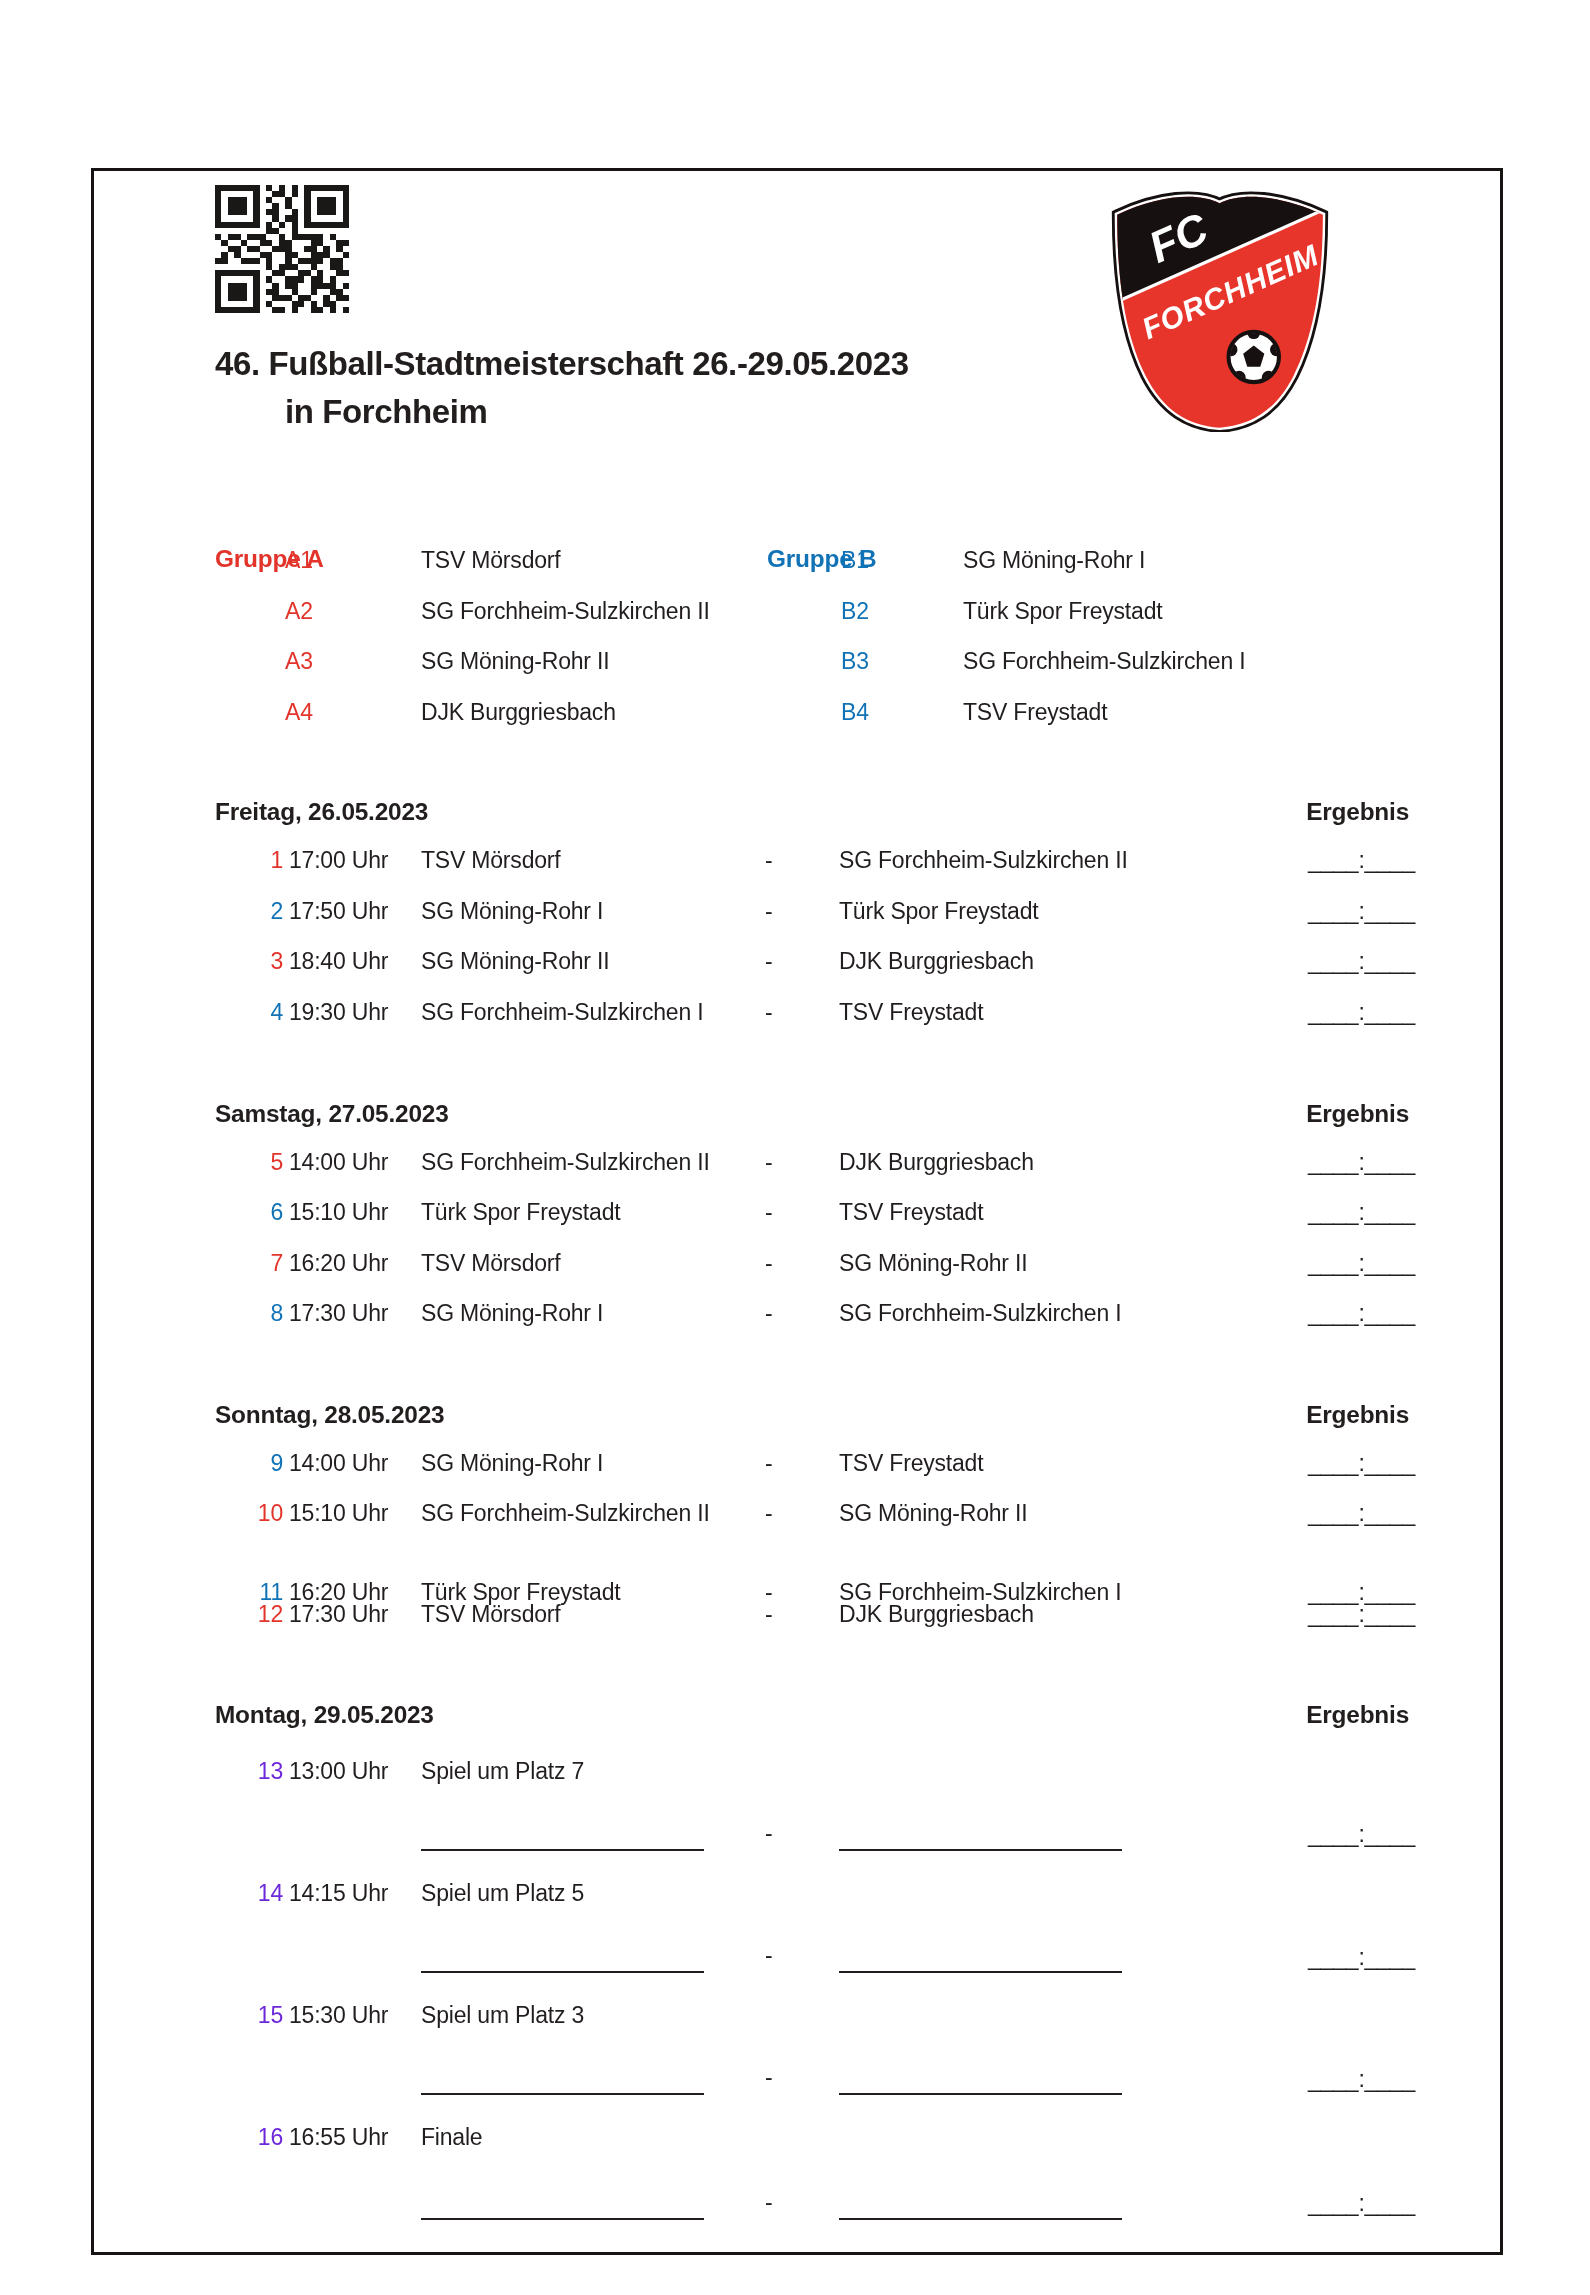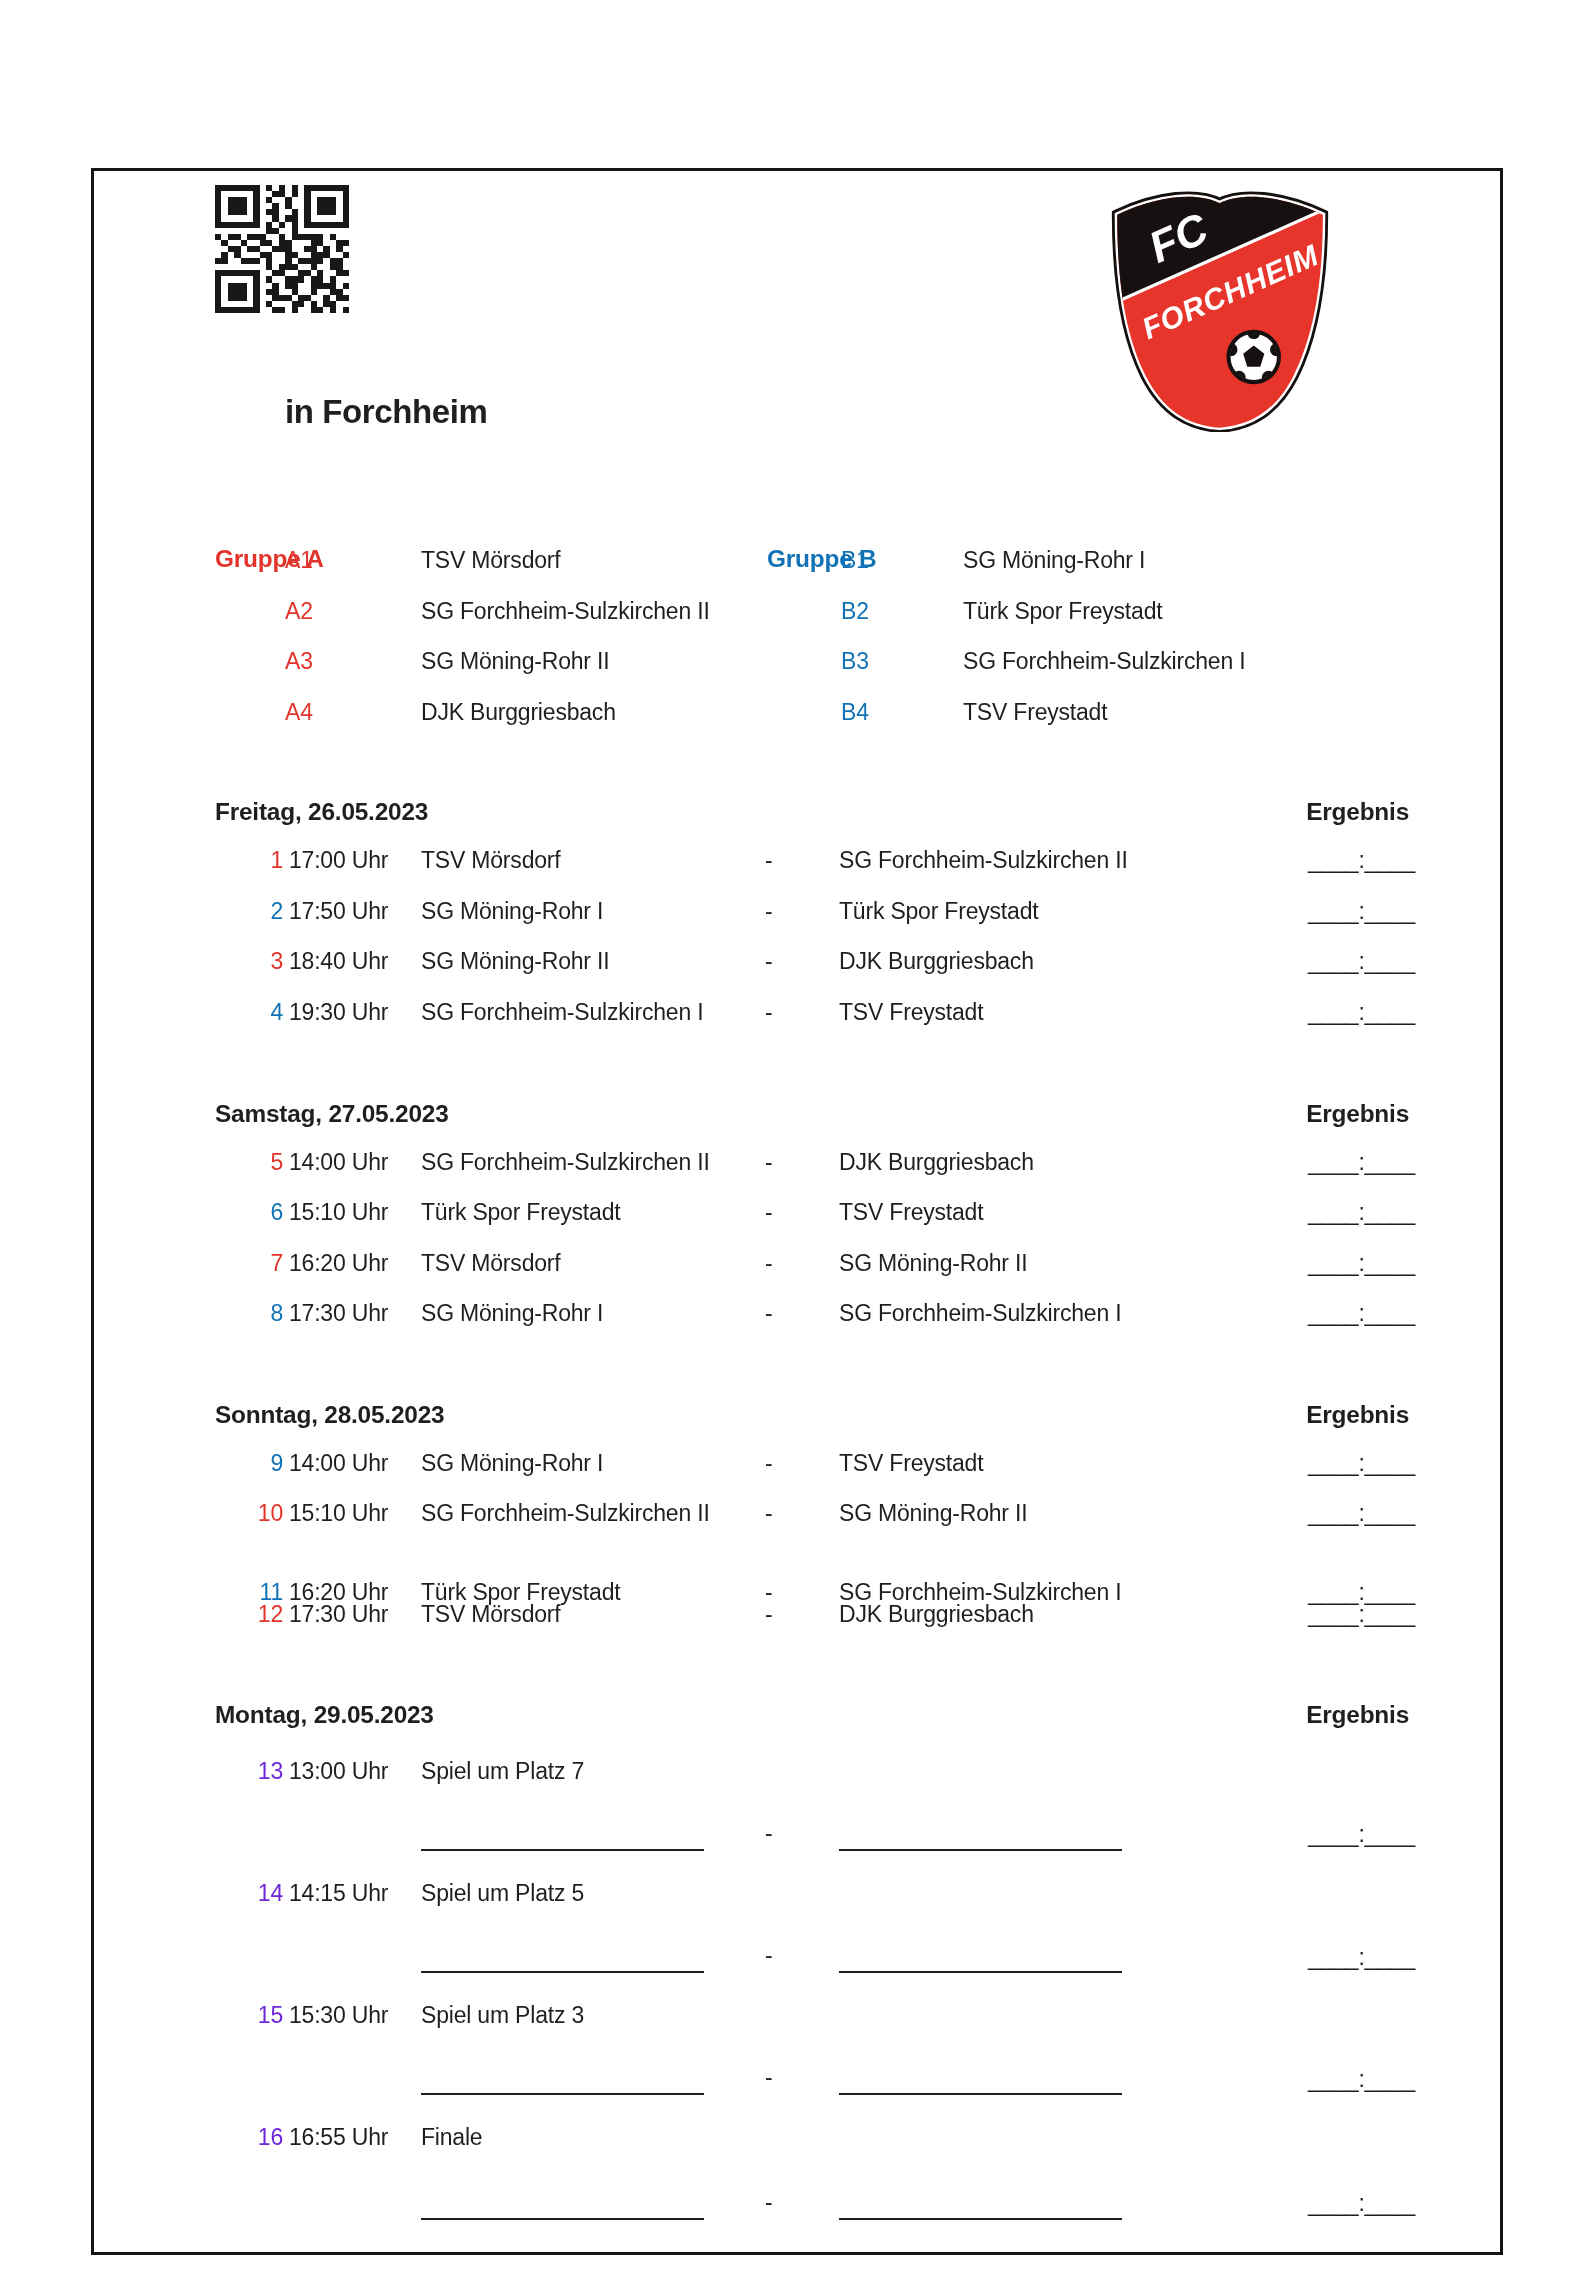--- a/index.html
+++ b/index.html
@@ -302,20 +302,21 @@
             <circle cx="0" cy="-30" r="8"></circle>
             <circle cx="28" cy="-9" r="8"></circle>
             <circle cx="18" cy="25" r="8"></circle>
             <circle cx="-18" cy="25" r="8"></circle>
             <circle cx="-28" cy="-9" r="8"></circle>
           </g>
         </g>
       </g>
     </svg>
 
+    <div class="title-l1">46. Fußball-Stadtmeisterschaft 26.-29.05.2023</div>
     <div class="title-l2">in Forchheim</div>
 
     <div id="content">
         <div class="grp-hdr c-red" style="left:121px;top:330px">Gruppe A</div>
         <div class="grp-code c-red" style="left:191px;top:376px">A1</div>
              <div class="grp-team" style="left:327px;top:376px">TSV Mörsdorf</div>
         <div class="grp-code c-red" style="left:191px;top:427px">A2</div>
              <div class="grp-team" style="left:327px;top:427px">SG Forchheim-Sulzkirchen II</div>
         <div class="grp-code c-red" style="left:191px;top:477px">A3</div>
              <div class="grp-team" style="left:327px;top:477px">SG Möning-Rohr II</div>

